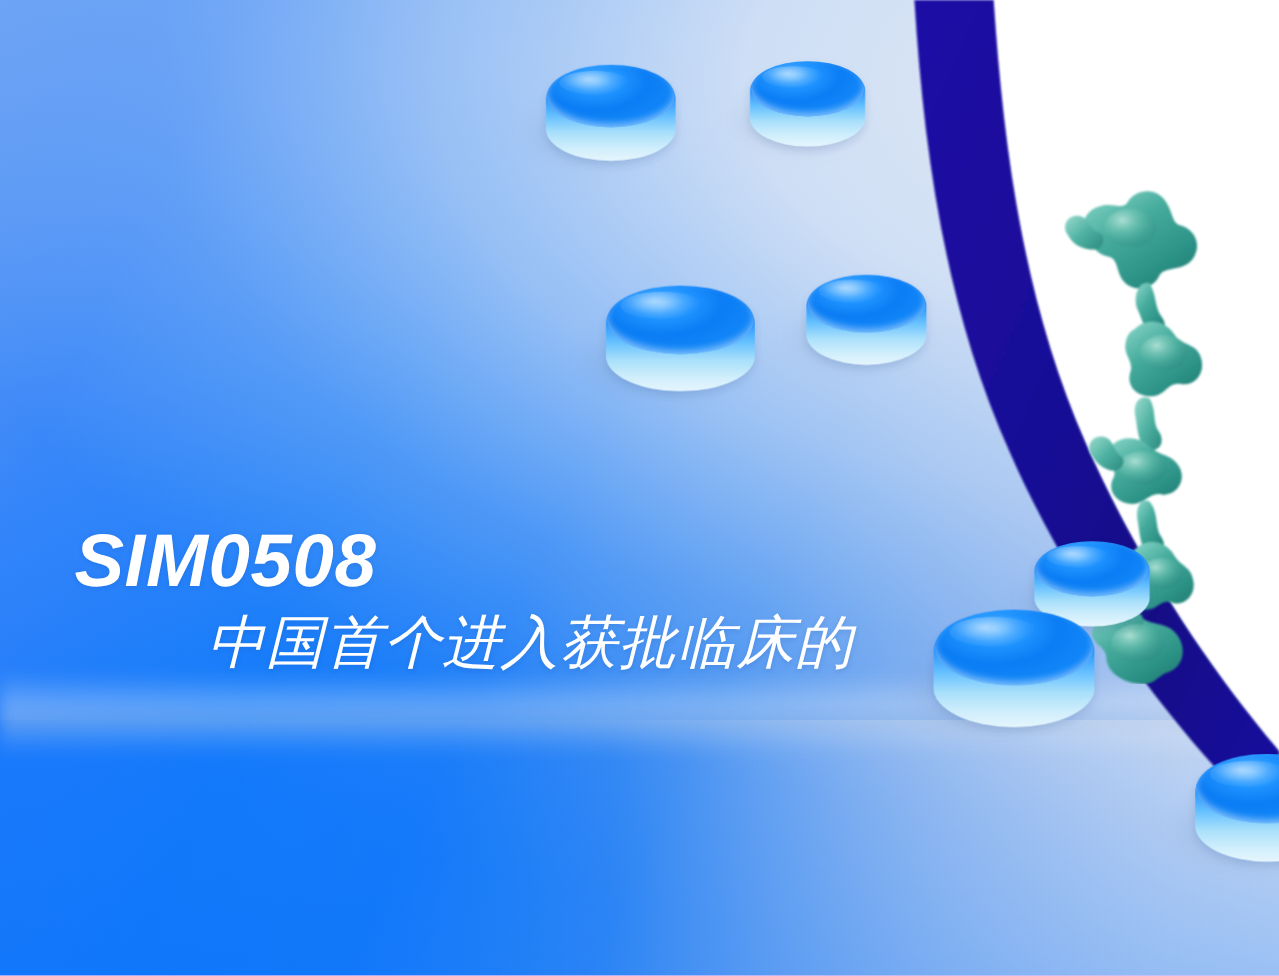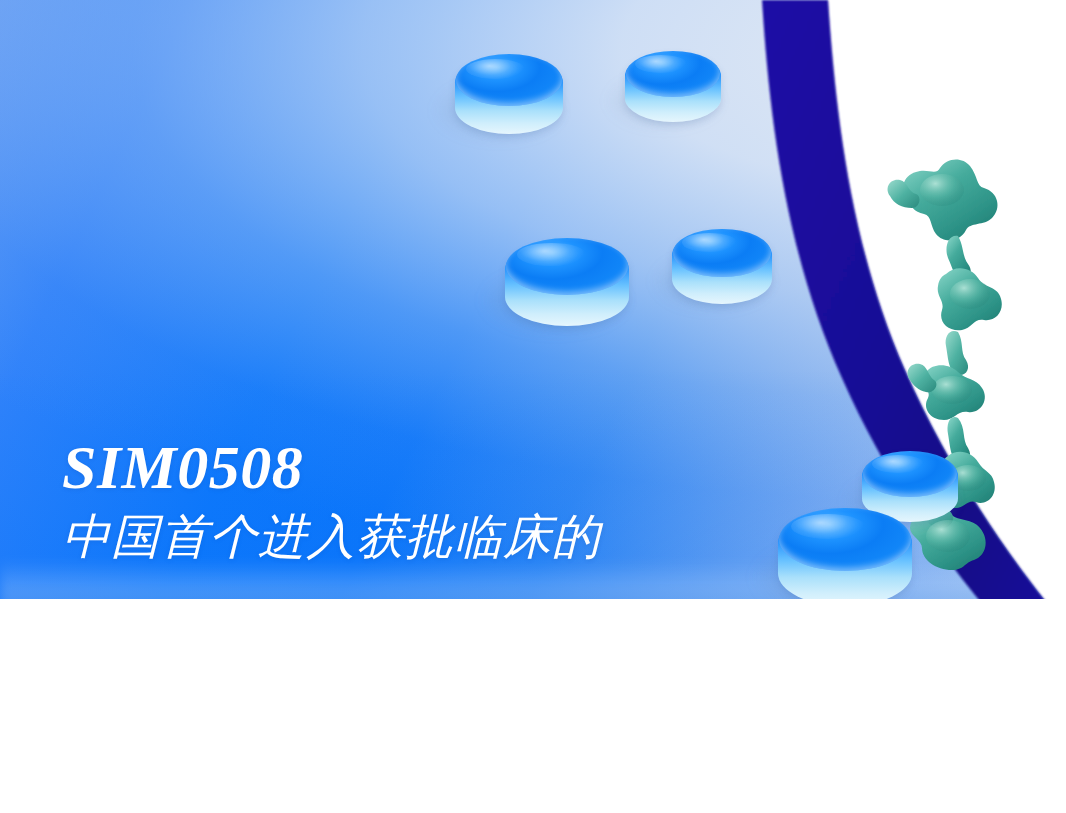--- a/index.html
+++ b/index.html
@@ -4,23 +4,23 @@
 <title>SIM0508</title>
 <style>
   html, body {
     margin: 0;
     padding: 0;
     background: #ffffff;
   }
   #stage {
     position: relative;
     width: 1066px;
-    height: 599px;
+    height: 813px;
     overflow: hidden;
-    font-family: Liberation Serif, serif;
+    font-family: Liberation Sans, sans-serif;
     background: #8b5cf6;
   }
 
   
   .bg-base {
     position: absolute;
     inset: 0;
     background:
       linear-gradient(115deg,
         #5f9bf5 0%,
@@ -177,21 +177,21 @@
   }
   .title-sub {
     margin: 10px 0 0 0;
     font-size: 48px;
     font-style: italic;
     font-weight: 400;
     line-height: 1.16;
     letter-spacing: 1px;
     text-shadow: 0 1px 4px rgba(20,70,160,0.18);
   }
-  .title-sub span { display: block; }
+  .title-sub span { display: block; text-align: center; }
 </style>
 </head>
 <body>
 
 <div id="stage">
 
   <div class="bg-base"></div>
   <div class="bg-surface"></div>
   <div class="bg-floor"></div>
   <div class="bg-horizon"></div>

